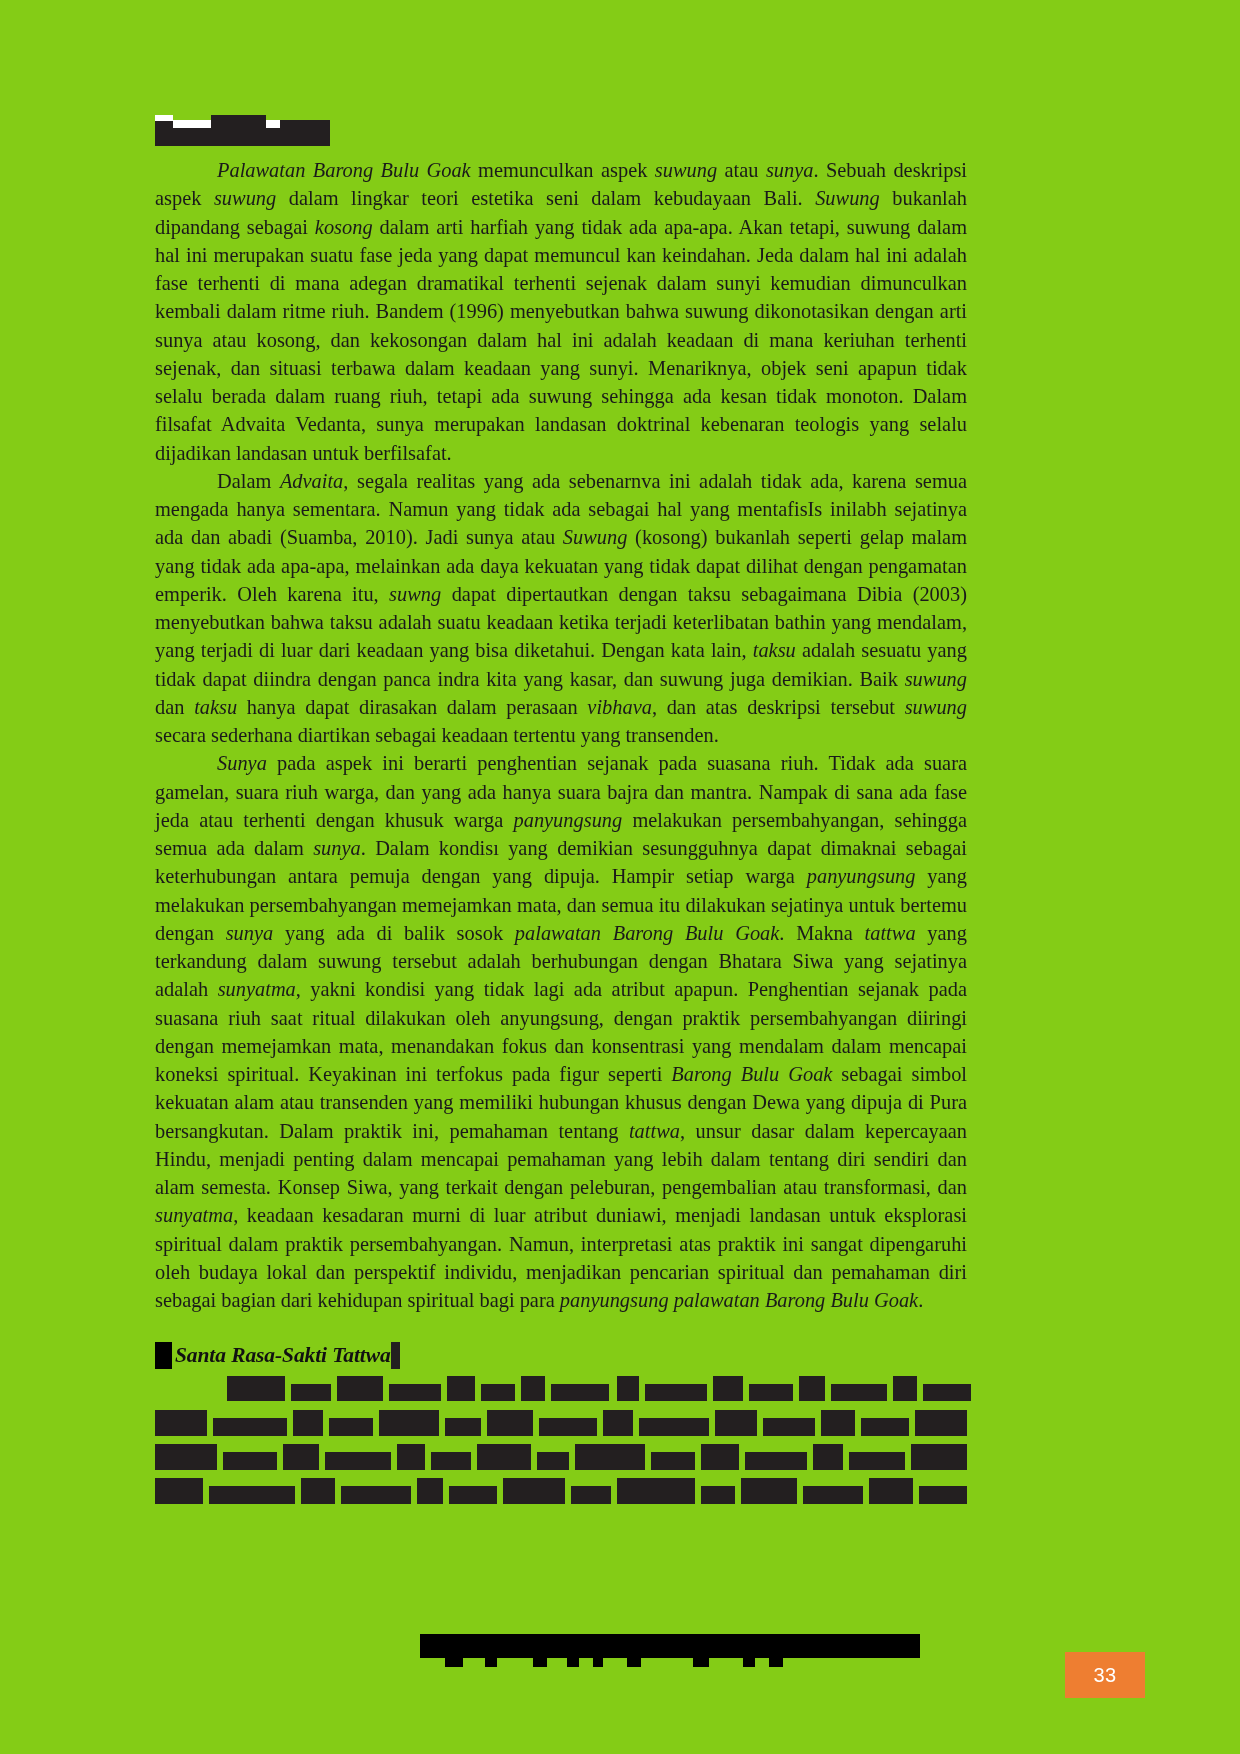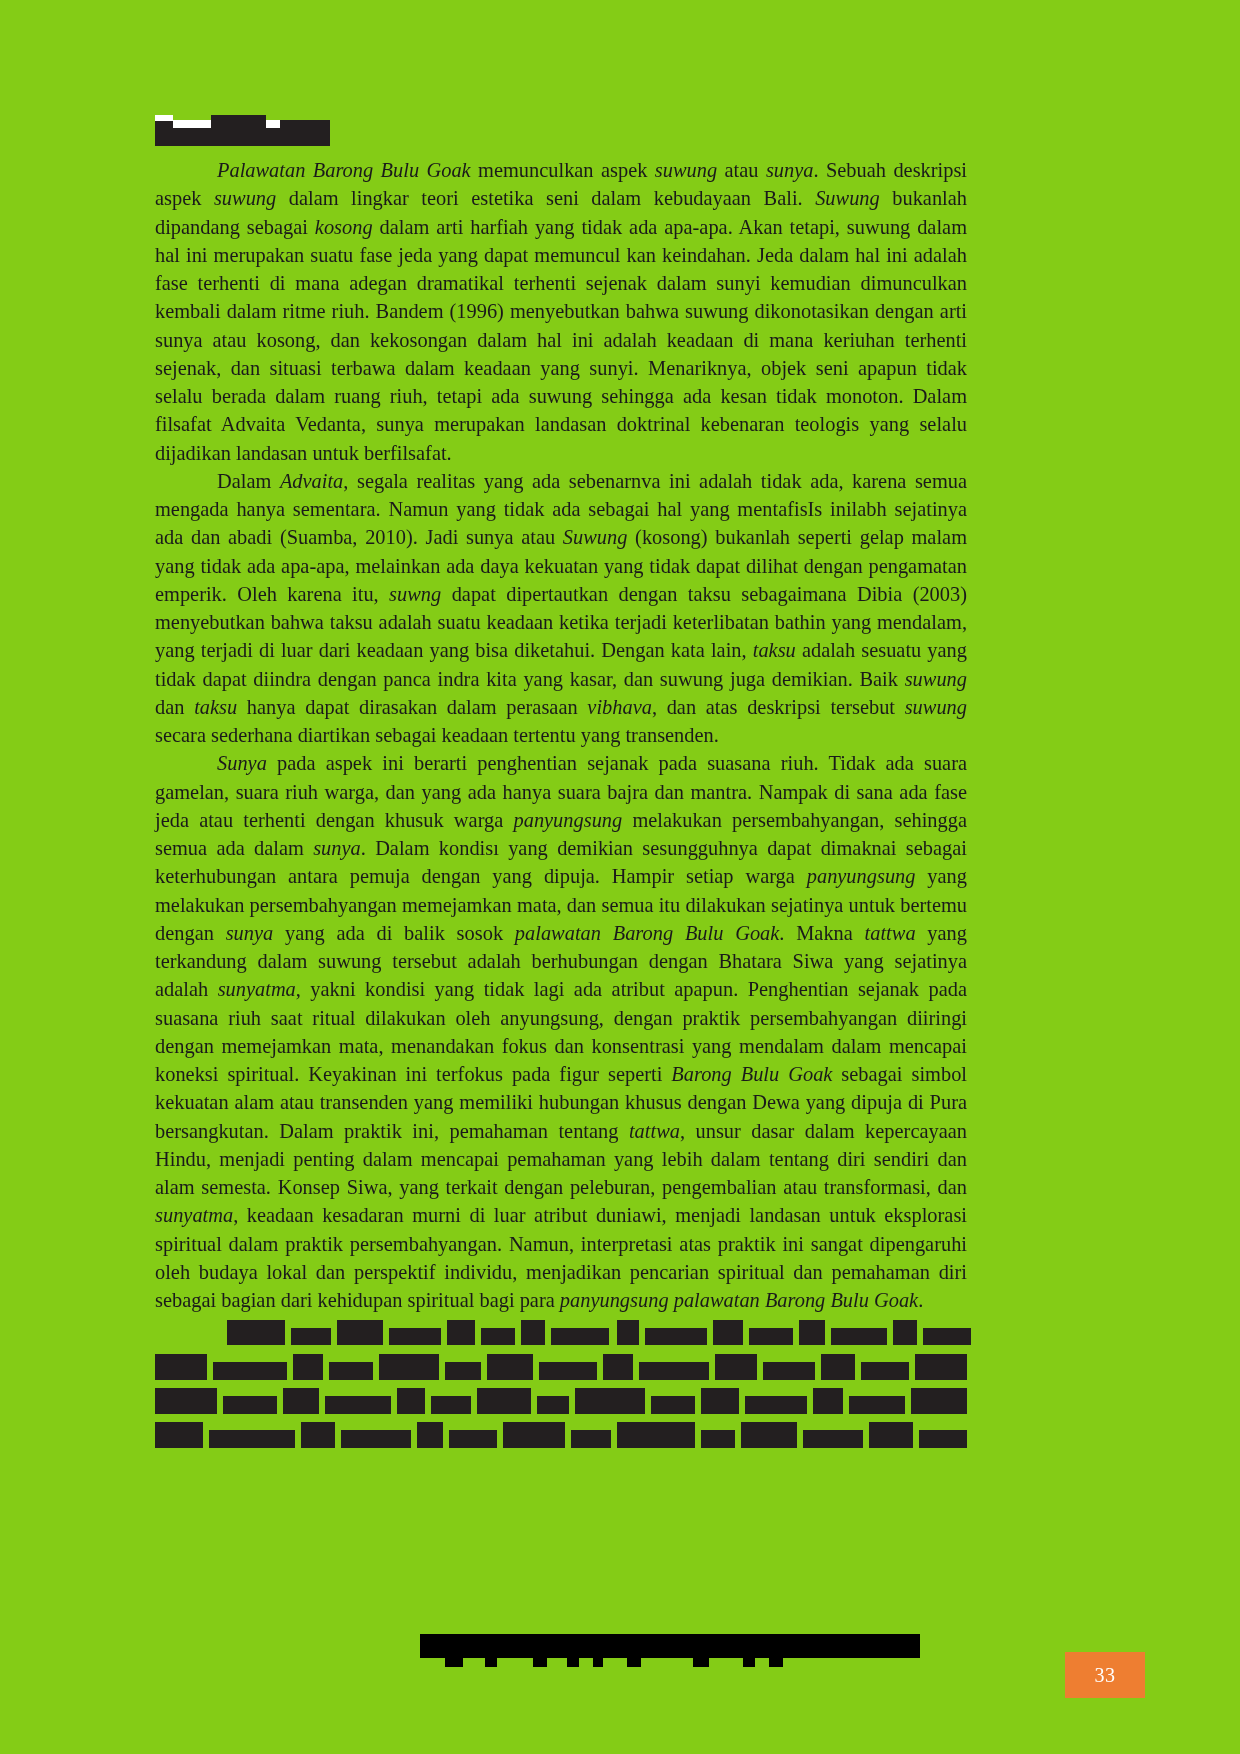--- a/index.html
+++ b/index.html
@@ -129,21 +129,21 @@
     background: #000000;
   }
   .page-number-badge {
     position: absolute;
     right: 95px;
     bottom: 56px;
     width: 80px;
     height: 46px;
     background: #ee7e31;
     color: #ffffff;
-    font-family: Liberation Serif, serif;
+    font-family: Liberation Sans, sans-serif;
     font-size: 20px;
     display: flex;
     align-items: center;
     justify-content: center;
     letter-spacing: 0.5px;
   }
 </style>
 </head>
 <body>
 
@@ -155,20 +155,25 @@
       <span class="redact-notch" style="left:18px; top:0; width:38px; height:8px;"></span>
       <span class="redact-notch" style="left:111px; top:0; width:14px; height:8px;"></span>
     </div>
 
     <p class="body" id="p1"><i>Palawatan Barong Bulu Goak</i> memunculkan aspek <i>suwung</i> atau <i>sunya</i>. Sebuah deskripsi aspek <i>suwung</i> dalam lingkar teori estetika seni dalam kebudayaan Bali. <i>Suwung</i> bukanlah dipandang sebagai <i>kosong</i> dalam arti harfiah yang tidak ada apa-apa. Akan tetapi, suwung dalam hal ini merupakan suatu fase jeda yang dapat memuncul kan keindahan. Jeda dalam hal ini adalah fase terhenti di mana adegan dramatikal terhenti sejenak dalam sunyi kemudian dimunculkan kembali dalam ritme riuh. Bandem (1996) menyebutkan bahwa suwung dikonotasikan dengan arti sunya atau kosong, dan kekosongan dalam hal ini adalah keadaan di mana keriuhan terhenti sejenak, dan situasi terbawa dalam keadaan yang sunyi. Menariknya, objek seni apapun tidak selalu berada dalam ruang riuh, tetapi ada suwung sehingga ada kesan tidak monoton. Dalam filsafat Advaita Vedanta, sunya merupakan landasan doktrinal kebenaran teologis yang selalu dijadikan landasan untuk berfilsafat.</p>
 
     <p class="body" id="p2">Dalam <i>Advaita</i>, segala realitas yang ada sebenarnva ini adalah tidak ada, karena semua mengada hanya sementara. Namun yang tidak ada sebagai hal yang mentafisIs inilabh sejatinya ada dan abadi (Suamba, 2010). Jadi sunya atau <i>Suwung</i> (kosong) bukanlah seperti gelap malam yang tidak ada apa-apa, melainkan ada daya kekuatan yang tidak dapat dilihat dengan pengamatan emperik. Oleh karena itu, <i>suwng</i> dapat dipertautkan dengan taksu sebagaimana Dibia (2003) menyebutkan bahwa taksu adalah suatu keadaan ketika terjadi keterlibatan bathin yang mendalam, yang terjadi di luar dari keadaan yang bisa diketahui. Dengan kata lain, <i>taksu</i> adalah sesuatu yang tidak dapat diindra dengan panca indra kita yang kasar, dan suwung juga demikian. Baik <i>suwung</i> dan <i>taksu</i> hanya dapat dirasakan dalam perasaan <i>vibhava</i>, dan atas deskripsi tersebut <i>suwung</i> secara sederhana diartikan sebagai keadaan tertentu yang transenden.</p>
 
     <p class="body" id="p3"><i>Sunya</i> pada aspek ini berarti penghentian sejanak pada suasana riuh. Tidak ada suara gamelan, suara riuh warga, dan yang ada hanya suara bajra dan mantra. Nampak di sana ada fase jeda atau terhenti dengan khusuk warga <i>panyungsung</i> melakukan persembahyangan, sehingga semua ada dalam <i>sunya</i>. Dalam kondisı yang demikian sesungguhnya dapat dimaknai sebagai keterhubungan antara pemuja dengan yang dipuja. Hampir setiap warga <i>panyungsung</i> yang melakukan persembahyangan memejamkan mata, dan semua itu dilakukan sejatinya untuk bertemu dengan <i>sunya</i> yang ada di balik sosok <i>palawatan Barong Bulu Goak</i>. Makna <i>tattwa</i> yang terkandung dalam suwung tersebut adalah berhubungan dengan Bhatara Siwa yang sejatinya adalah <i>sunyatma</i>, yakni kondisi yang tidak lagi ada atribut apapun. Penghentian sejanak pada suasana riuh saat ritual dilakukan oleh anyungsung, dengan praktik persembahyangan diiringi dengan memejamkan mata, menandakan fokus dan konsentrasi yang mendalam dalam mencapai koneksi spiritual. Keyakinan ini terfokus pada figur seperti <i>Barong Bulu Goak</i> sebagai simbol kekuatan alam atau transenden yang memiliki hubungan khusus dengan Dewa yang dipuja di Pura bersangkutan. Dalam praktik ini, pemahaman tentang <i>tattwa</i>, unsur dasar dalam kepercayaan Hindu, menjadi penting dalam mencapai pemahaman yang lebih dalam tentang diri sendiri dan alam semesta. Konsep Siwa, yang terkait dengan peleburan, pengembalian atau transformasi, dan <i>sunyatma</i>, keadaan kesadaran murni di luar atribut duniawi, menjadi landasan untuk eksplorasi spiritual dalam praktik persembahyangan. Namun, interpretasi atas praktik ini sangat dipengaruhi oleh budaya lokal dan perspektif individu, menjadikan pencarian spiritual dan pemahaman diri sebagai bagian dari kehidupan spiritual bagi para <i>panyungsung palawatan Barong Bulu Goak</i>.</p>
 
+    <div class="section-heading-row">
+      <span class="heading-bullet"></span>
+      <span class="section-heading">Santa Rasa-Sakti Tattwa</span>
+      <span class="heading-redact-tail"></span>
+    </div>
 
     <div class="redact-para" style="height:160px; margin-top:4px;">
 
       <span class="rbar" style="left:72px;  top:2px;  width:58px;  height:25px;"></span>
       <span class="rbar" style="left:136px; top:10px; width:40px;  height:17px;"></span>
       <span class="rbar" style="left:182px; top:2px;  width:46px;  height:25px;"></span>
       <span class="rbar" style="left:234px; top:10px; width:52px;  height:17px;"></span>
       <span class="rbar" style="left:292px; top:2px;  width:28px;  height:25px;"></span>
       <span class="rbar" style="left:326px; top:10px; width:34px;  height:17px;"></span>
       <span class="rbar" style="left:366px; top:2px;  width:24px;  height:25px;"></span>

